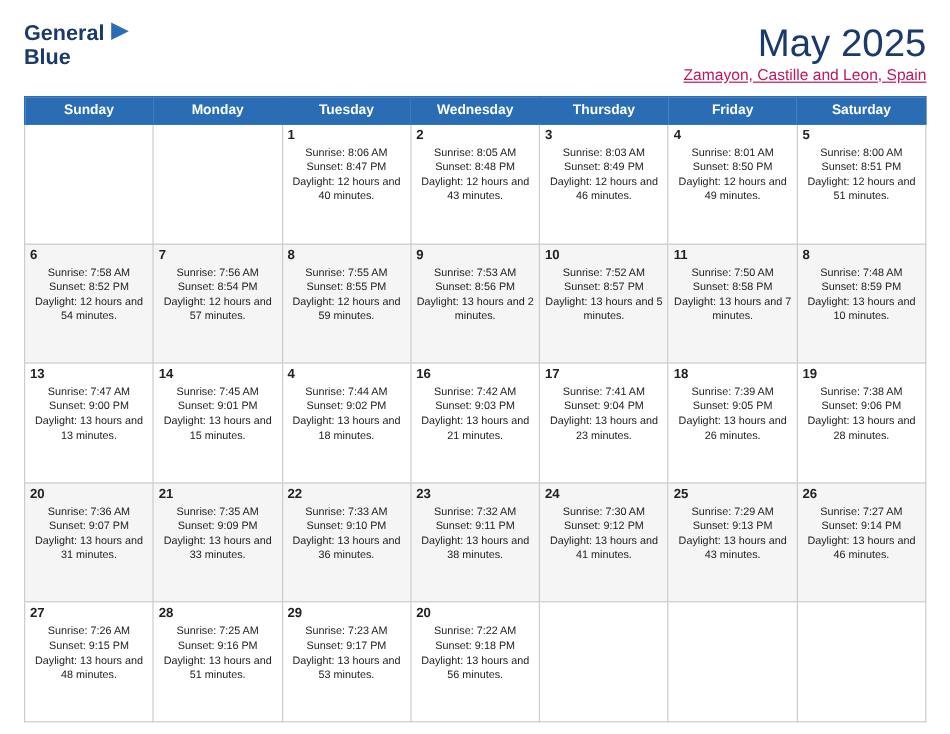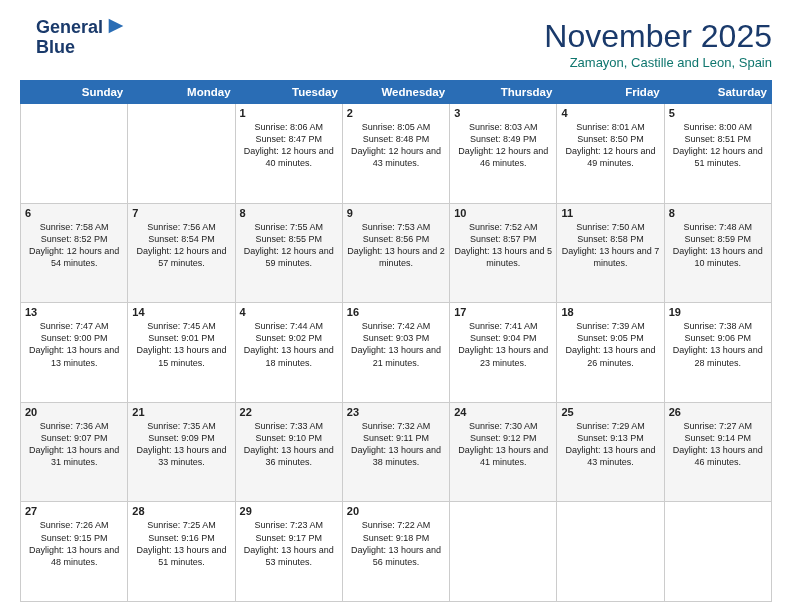--- a/index.html
+++ b/index.html
@@ -19,21 +19,20 @@
     }
     .header {
       display: flex;
       justify-content: space-between;
       align-items: flex-start;
       margin-bottom: 10px;
     }
     .logo {
       display: flex;
       align-items: center;
-      margin-left: 16px;
     }
     .logo-text {
       font-size: 18px;
       font-weight: bold;
       color: #1a3a6b;
       line-height: 1.1;
     }
     .logo-arrow {
       width: 22px;
       height: 22px;
@@ -43,37 +42,38 @@
     .title-block {
       text-align: right;
     }
     .month-title {
       font-size: 32px;
       color: #1a3a6b;
       font-weight: normal;
     }
     .subtitle {
       font-size: 13px;
-      color: #0f766e;
+      color: #be185d;
+      text-decoration: underline;
     }
     .calendar {
       flex: 1;
       border: 1px solid #ccc;
       border-collapse: collapse;
       width: 100%;
       table-layout: fixed;
     }
     .calendar th {
       background: #2a6db5;
       color: #fff;
       font-size: 11.5px;
       font-weight: bold;
       padding: 5px 4px;
       border: 1px solid #2a6db5;
-      text-align: right;
+      text-align: center;
     }
     .calendar td {
       border: 1px solid #ccc;
       vertical-align: top;
       padding: 3px 4px;
       font-size: 9.5px;
       color: #222;
       height: 80px;
       width: calc(100% / 7);
     }
@@ -109,21 +109,21 @@
         <div style="display:flex;align-items:center;">
           <span class="logo-text">General</span>
           <svg class="logo-arrow" viewBox="0 0 30 30" xmlns="http://www.w3.org/2000/svg">
             <polygon points="5,5 25,15 5,25" fill="#2a6db5"></polygon>
           </svg>
         </div>
         <span class="logo-text">Blue</span>
       </div>
     </div>
     <div class="title-block">
-      <div class="month-title">November 2025</div>
+      <div class="month-title">May 2025</div>
       <div class="subtitle">Zamayon, Castille and Leon, Spain</div>
     </div>
   </div>
 
   <table class="calendar">
     <thead>
       <tr>
         <th>Sunday</th>
         <th>Monday</th>
         <th>Tuesday</th>

